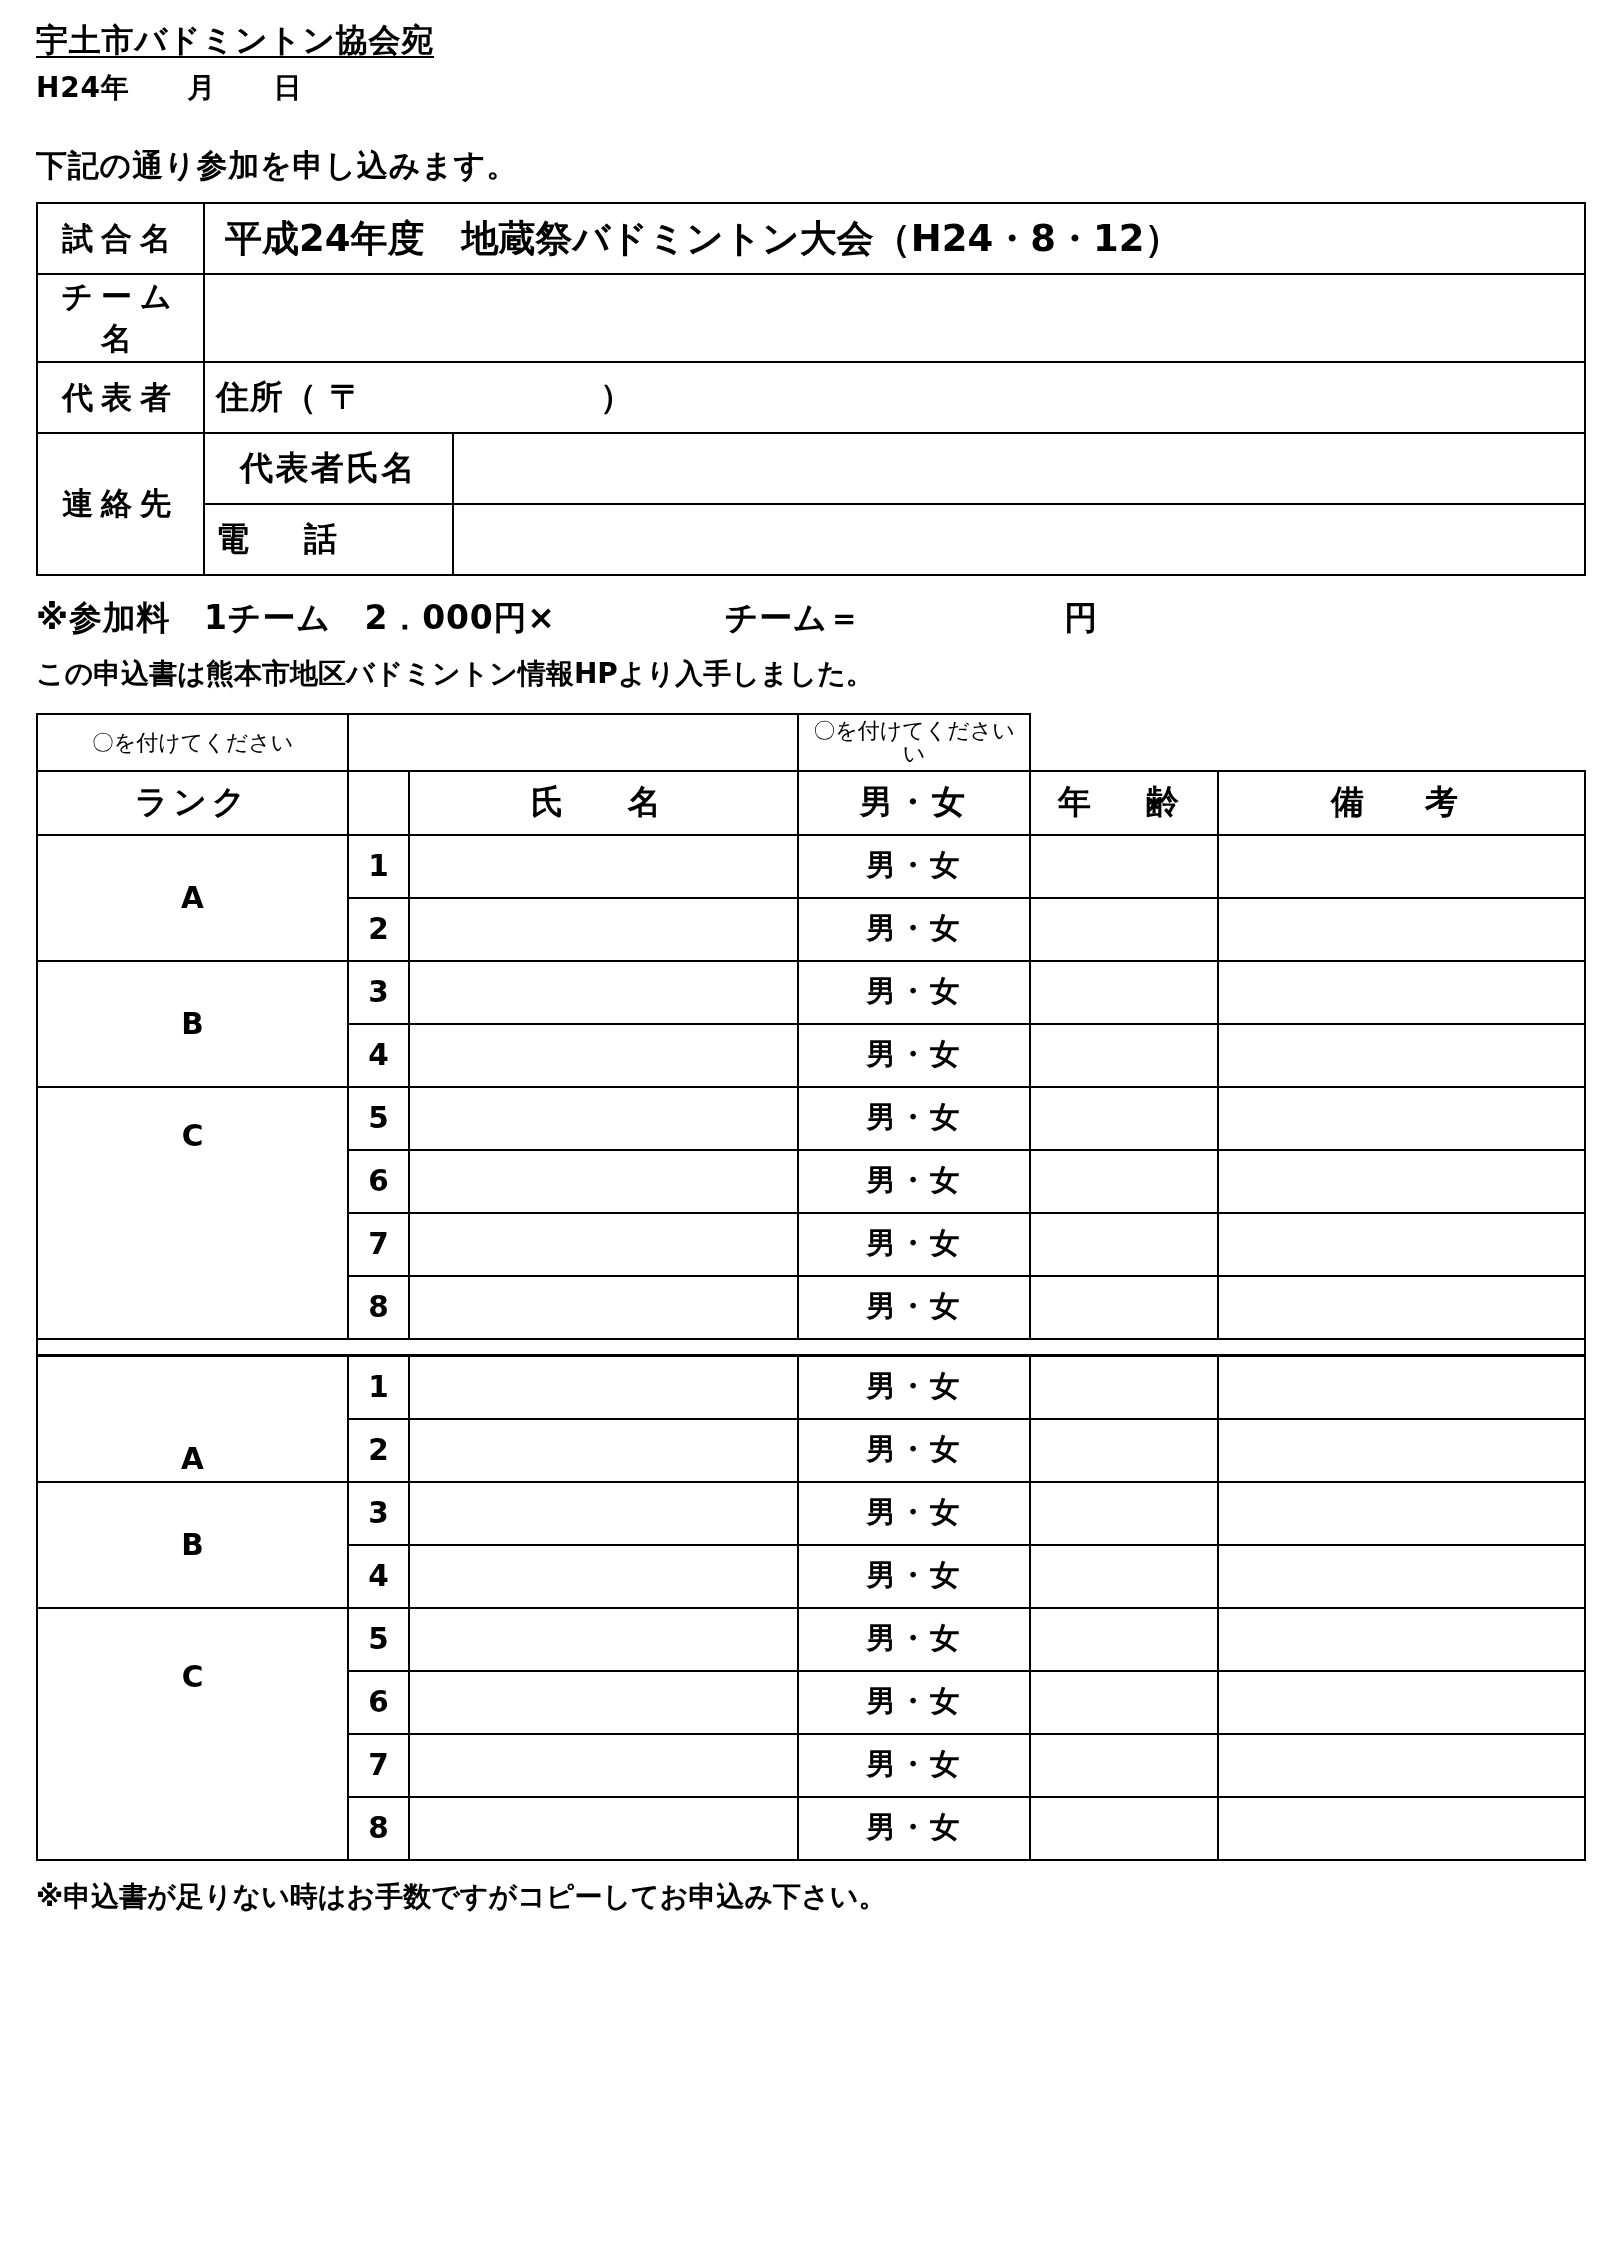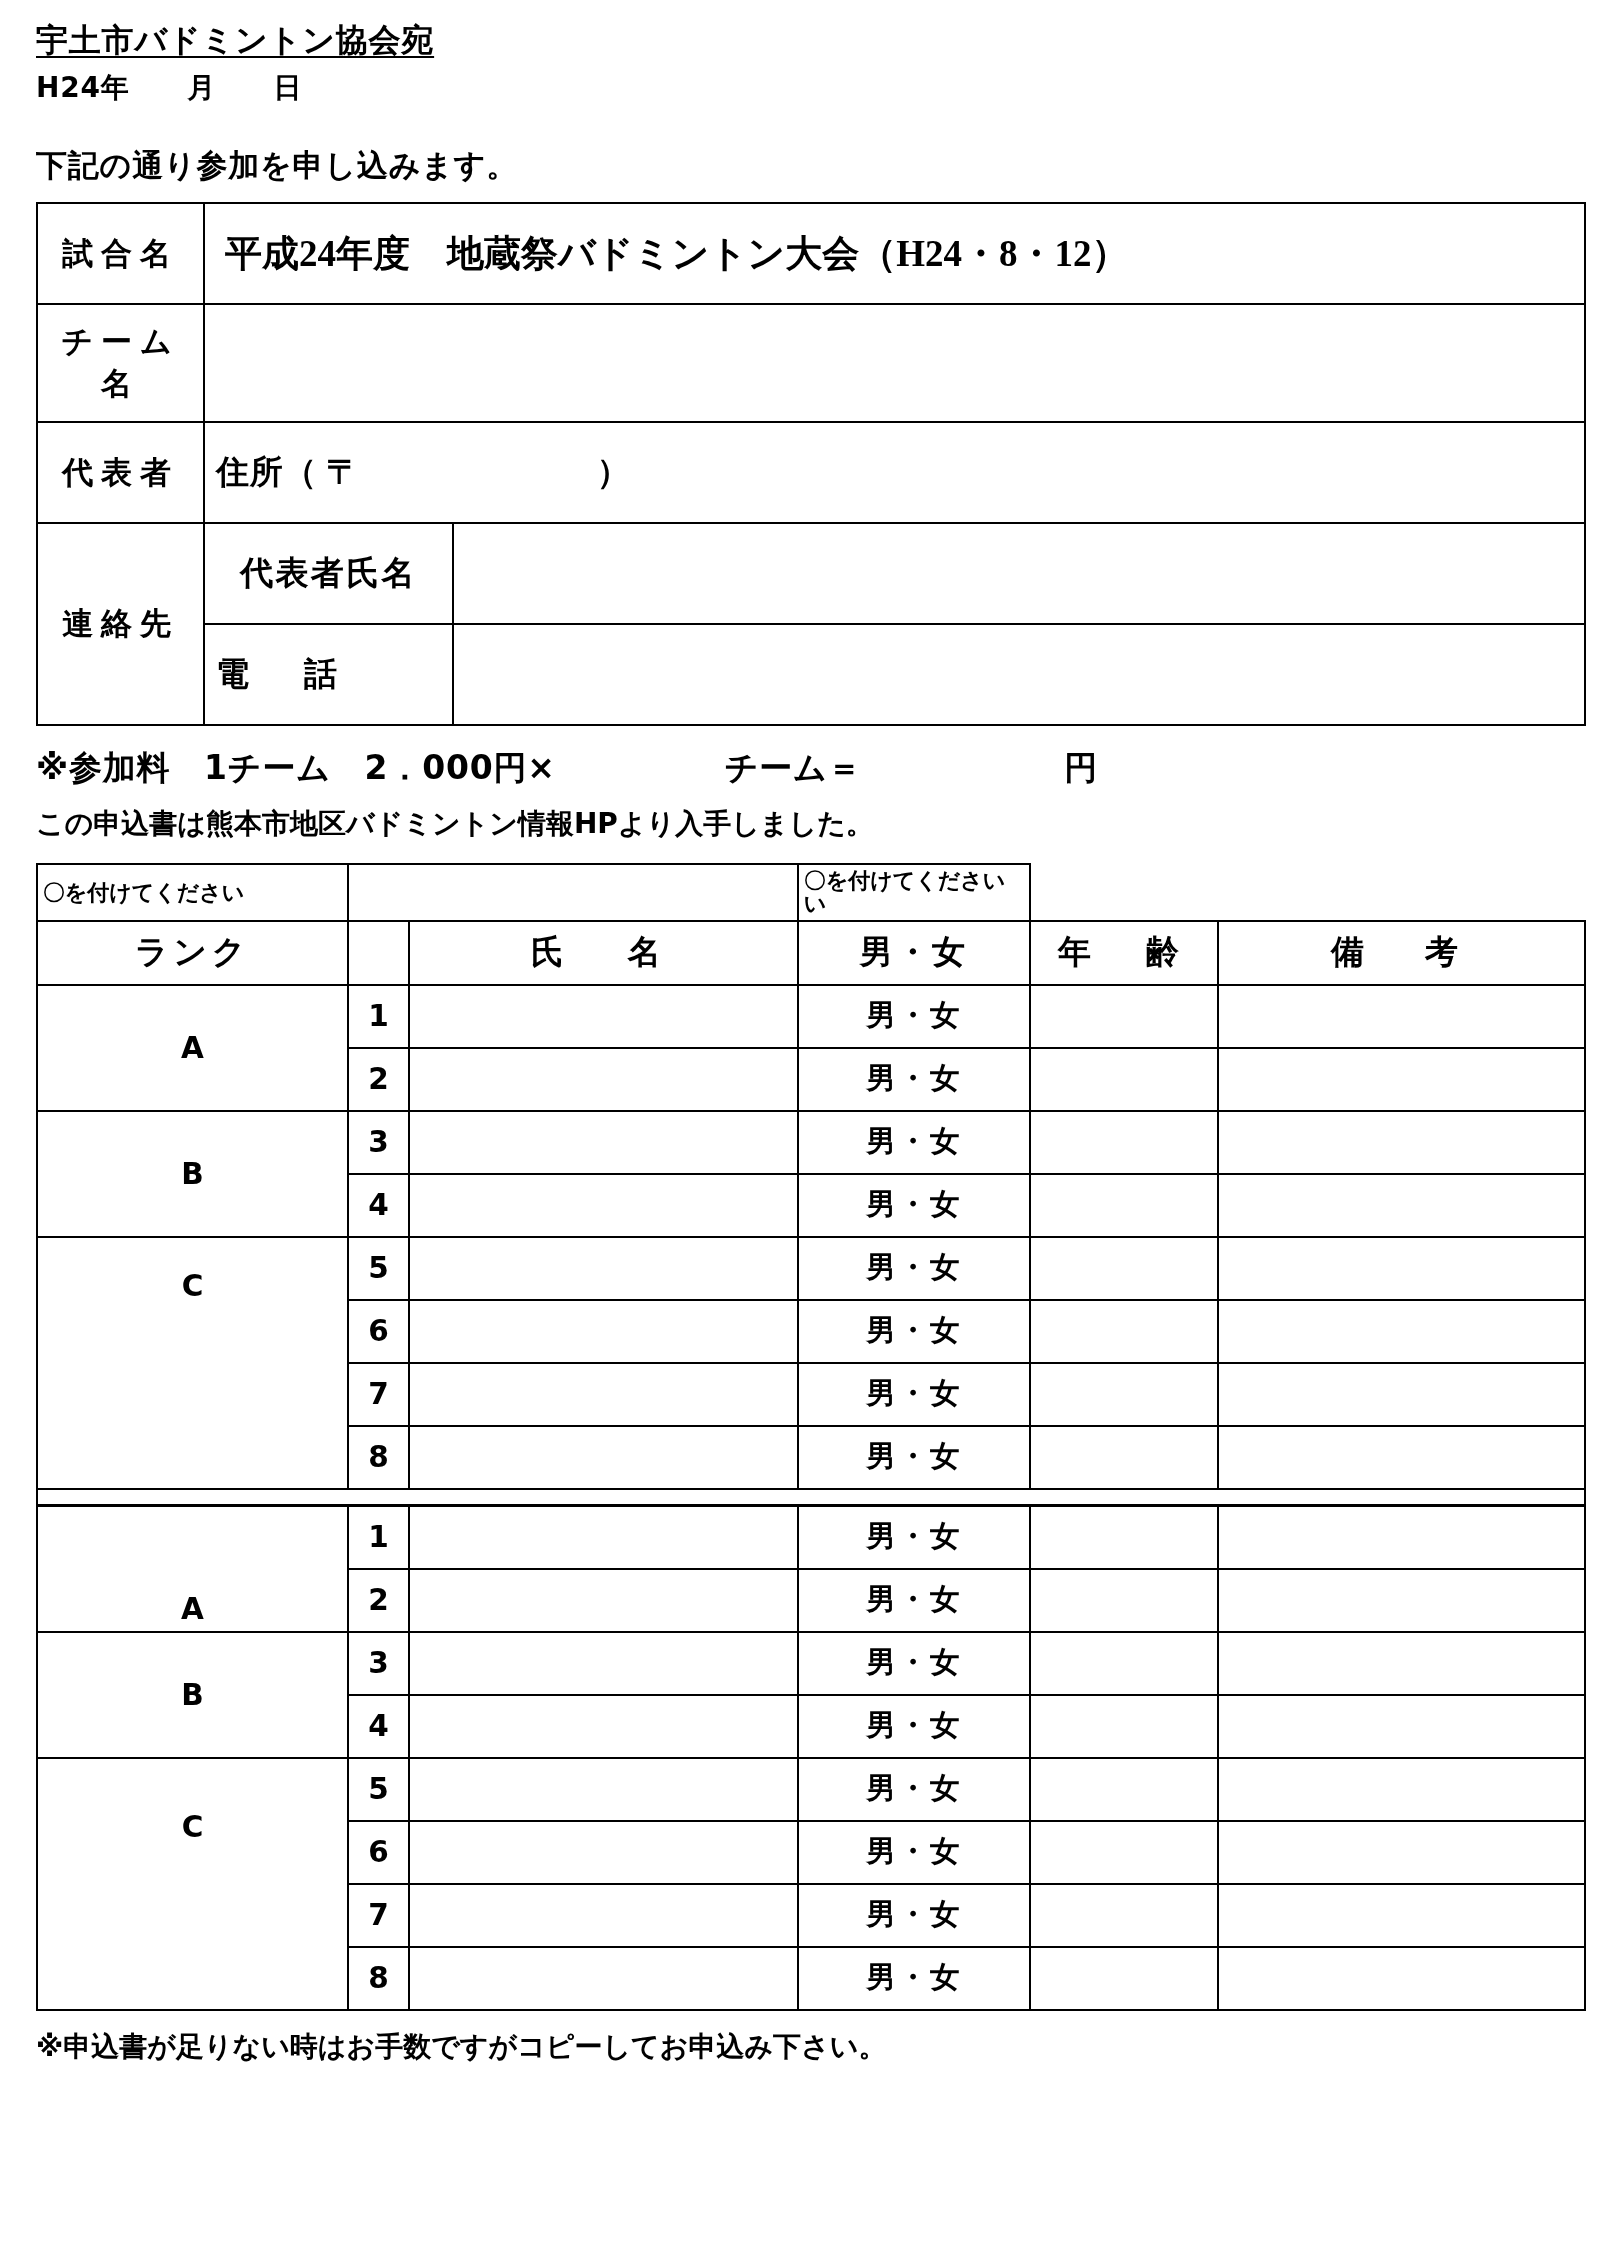--- a/index.html
+++ b/index.html
@@ -58,25 +58,24 @@
   table {
     border-collapse: collapse;
     table-layout: fixed;
     width: 100%;
   }
   .t1, .t1 td {
     border: 2.3px solid #000;
   }
   .t1 td {
     height: 67px;
-    padding: 16px 11px;
+    padding: 1px 11px;
     font-size: 31px;
     font-weight: bold;
     vertical-align: middle;
-    font-family: Liberation Serif, serif;
   }
   .c-label {
     text-align: center;
     letter-spacing: 7.8px;
     font-size: 33px;
   }
   .t1 .match-name {
     font-size: 37px;
     font-weight: bold;
     letter-spacing: 0px;
@@ -129,22 +128,22 @@
     padding: 0;
     height: 61px;
     font-size: 29.5px;
     font-weight: bold;
     text-align: center;
     vertical-align: middle;
   }
   .circle-note td {
     height: 51px;
     font-size: 22px;
-    font-weight: bold;
-    text-align: left;
+    font-weight: normal;
+    text-align: center;
     padding: 1.6px 4.7px;
     line-height: 1.05;
     letter-spacing: 0px;
   }
   .circle-note td.nb {
     border-left: none;
     border-right: none;
     border-top: none;
     border-bottom: none;
   }

